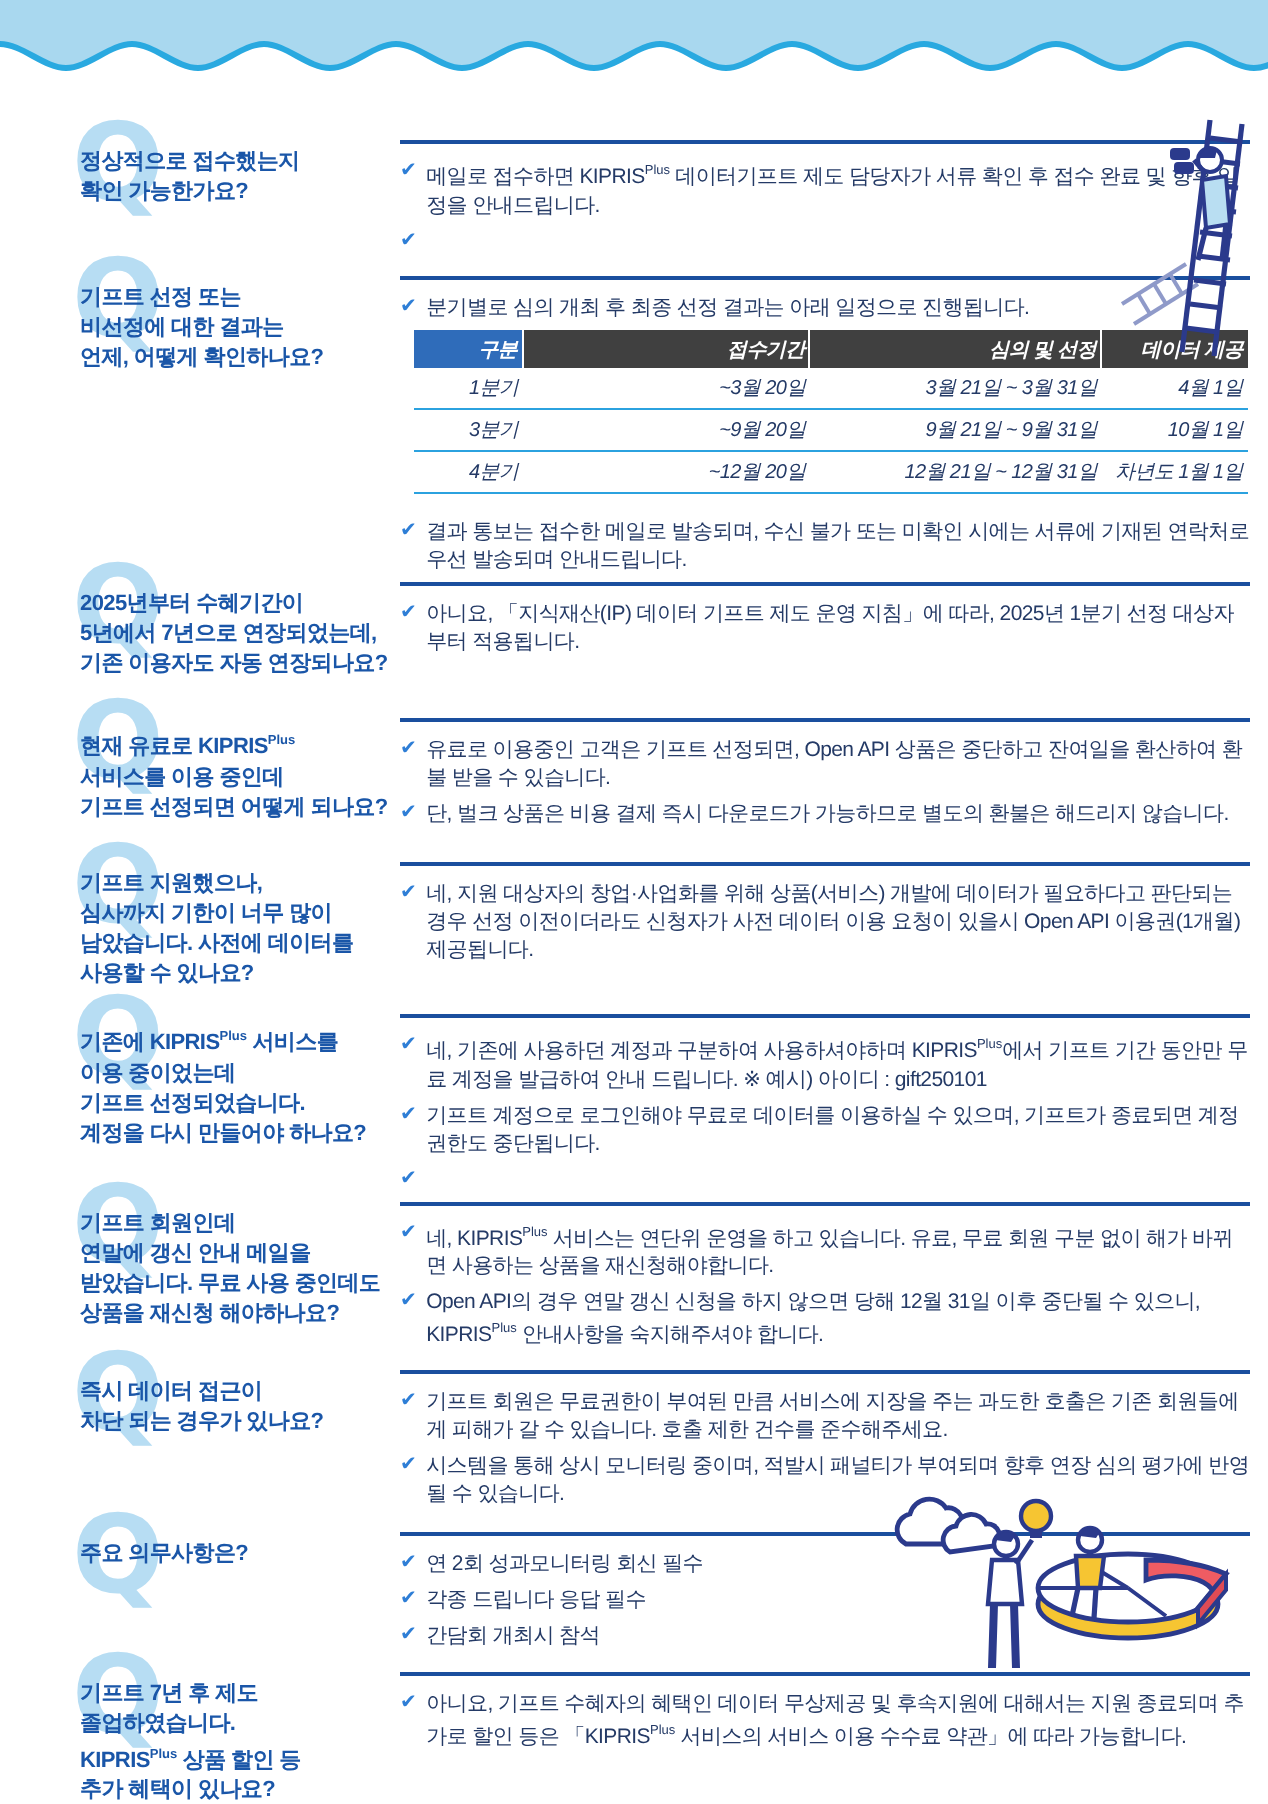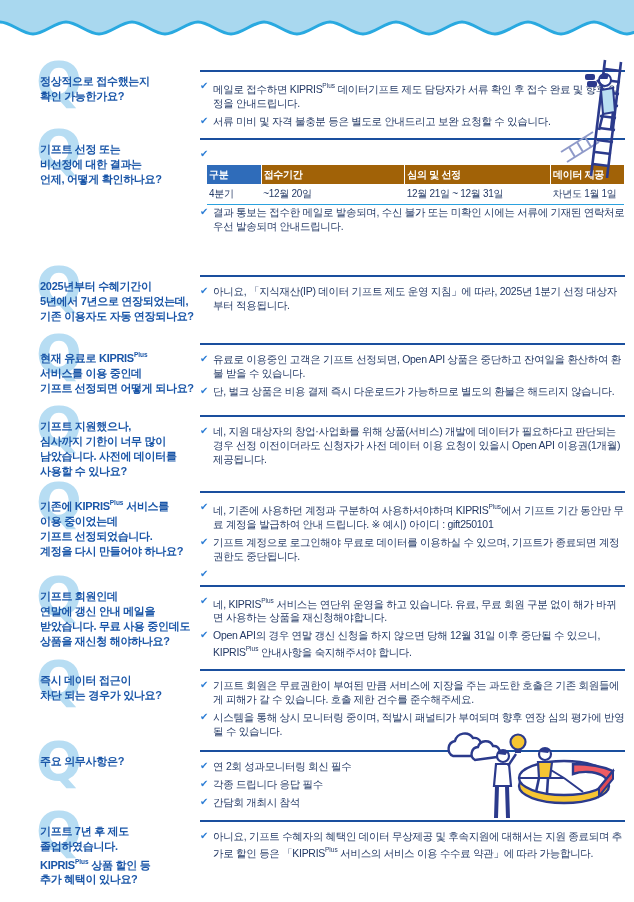--- a/index.html
+++ b/index.html
@@ -36,25 +36,25 @@
   .a-col{
     flex:1;position:relative;min-width:0;
     border-top:2px solid #1a4f9e;
     padding-top:7px;
   }
   .bullet{display:flex;gap:5px;margin:0 0 4px 0;font-size:10.5px;line-height:14px;letter-spacing:-0.3px;}
   .check{flex:0 0 auto;color:#2e7ed6;font-size:10px;line-height:14px;}
   .btext{color:#243a66;}
   sup{font-size:6.5px;vertical-align:super;letter-spacing:0;}
   table.schedule{
-    border-collapse:collapse;width:98%;margin:4px 0 0 7px;
-    font-size:10px;text-align:left;table-layout:fixed;
+    border-collapse:collapse;width:98%;margin:4px 0 12px 7px;
+    font-size:10px;text-align:right;table-layout:fixed;font-style:italic;
   }
   table.schedule th{
-    background:#a16207;color:#fff;font-weight:700;padding:2.5px 2px;
+    background:#404040;color:#fff;font-weight:700;padding:2.5px 2px;
     border-left:1.5px solid #ffffff;letter-spacing:-0.3px;
   }
   table.schedule th.first{background:#2f6cba;border-left:none;}
   table.schedule td{
     padding:3px 2px;border-bottom:1.5px solid #2ba2df;color:#243a66;letter-spacing:-0.3px;
   }
   .ill-ladder{position:absolute;top:-16px;right:-6px;width:74px;height:122px;z-index:3;}
   .ill-chart{position:absolute;top:-32px;right:4px;width:180px;height:102px;z-index:3;}
 </style>
 </head>
@@ -75,21 +75,20 @@
           <span class="q-glyph">Q</span>
           <h3 class="q-text">정상적으로 접수했는지<br>확인 가능한가요?</h3>
         </div>
         <div class="a-col">
           <div class="bullet">
             <span class="check">✔</span>
             <span class="btext">메일로 접수하면 KIPRIS<sup>Plus</sup> 데이터기프트 제도 담당자가 서류 확인 후 접수 완료 및 향후 일정을 안내드립니다.</span>
           </div>
           <div class="bullet">
             <span class="check">✔</span>
-            <span class="btext">서류 미비 및 자격 불충분 등은 별도로 안내드리고 보완 요청할 수 있습니다.</span>
           </div>
     <svg class="ill-ladder" viewBox="0 0 74 122">
 
       <g stroke="#8f9ac9" stroke-width="2" fill="none">
         <line x1="4" y1="96" x2="36" y2="76"></line>
         <line x1="10" y1="106" x2="42" y2="86"></line>
         <line x1="12" y1="91" x2="18" y2="101"></line>
         <line x1="20" y1="86" x2="26" y2="96"></line>
         <line x1="28" y1="81" x2="34" y2="91"></line>
       </g>
@@ -124,38 +123,51 @@
   </div>
       </section>
       <section class="qa-row">
         <div class="q-col">
           <span class="q-glyph">Q</span>
           <h3 class="q-text">기프트 선정 또는<br>비선정에 대한 결과는<br>언제, 어떻게 확인하나요?</h3>
         </div>
         <div class="a-col">
           <div class="bullet">
             <span class="check">✔</span>
+            <span class="btext">분기별로 심의 개최 후 최종 선정 결과는 아래 일정으로 진행됩니다.</span>
           </div>
           <table class="schedule">
             <colgroup>
               <col style="width: 13%;">
               <col style="width: 34.5%;">
               <col style="width: 35%;">
               <col style="width: 17.5%;">
             </colgroup>
             <thead>
               <tr>
                 <th class="first">구분</th>
                 <th>접수기간</th>
                 <th>심의 및 선정</th>
                 <th>데이터 제공</th>
               </tr>
             </thead>
             <tbody>
               <tr>
+                <td>1분기</td>
+                <td>~3월 20일</td>
+                <td>3월 21일 ~ 3월 31일</td>
+                <td>4월 1일</td>
+              </tr>
+              <tr>
+                <td>3분기</td>
+                <td>~9월 20일</td>
+                <td>9월 21일 ~ 9월 31일</td>
+                <td>10월 1일</td>
+              </tr>
+              <tr>
                 <td>4분기</td>
                 <td>~12월 20일</td>
                 <td>12월 21일 ~ 12월 31일</td>
                 <td>차년도 1월 1일</td>
               </tr>
             </tbody>
           </table>
           <div class="bullet">
             <span class="check">✔</span>
             <span class="btext">결과 통보는 접수한 메일로 발송되며, 수신 불가 또는 미확인 시에는 서류에 기재된 연락처로 우선 발송되며 안내드립니다.</span>

